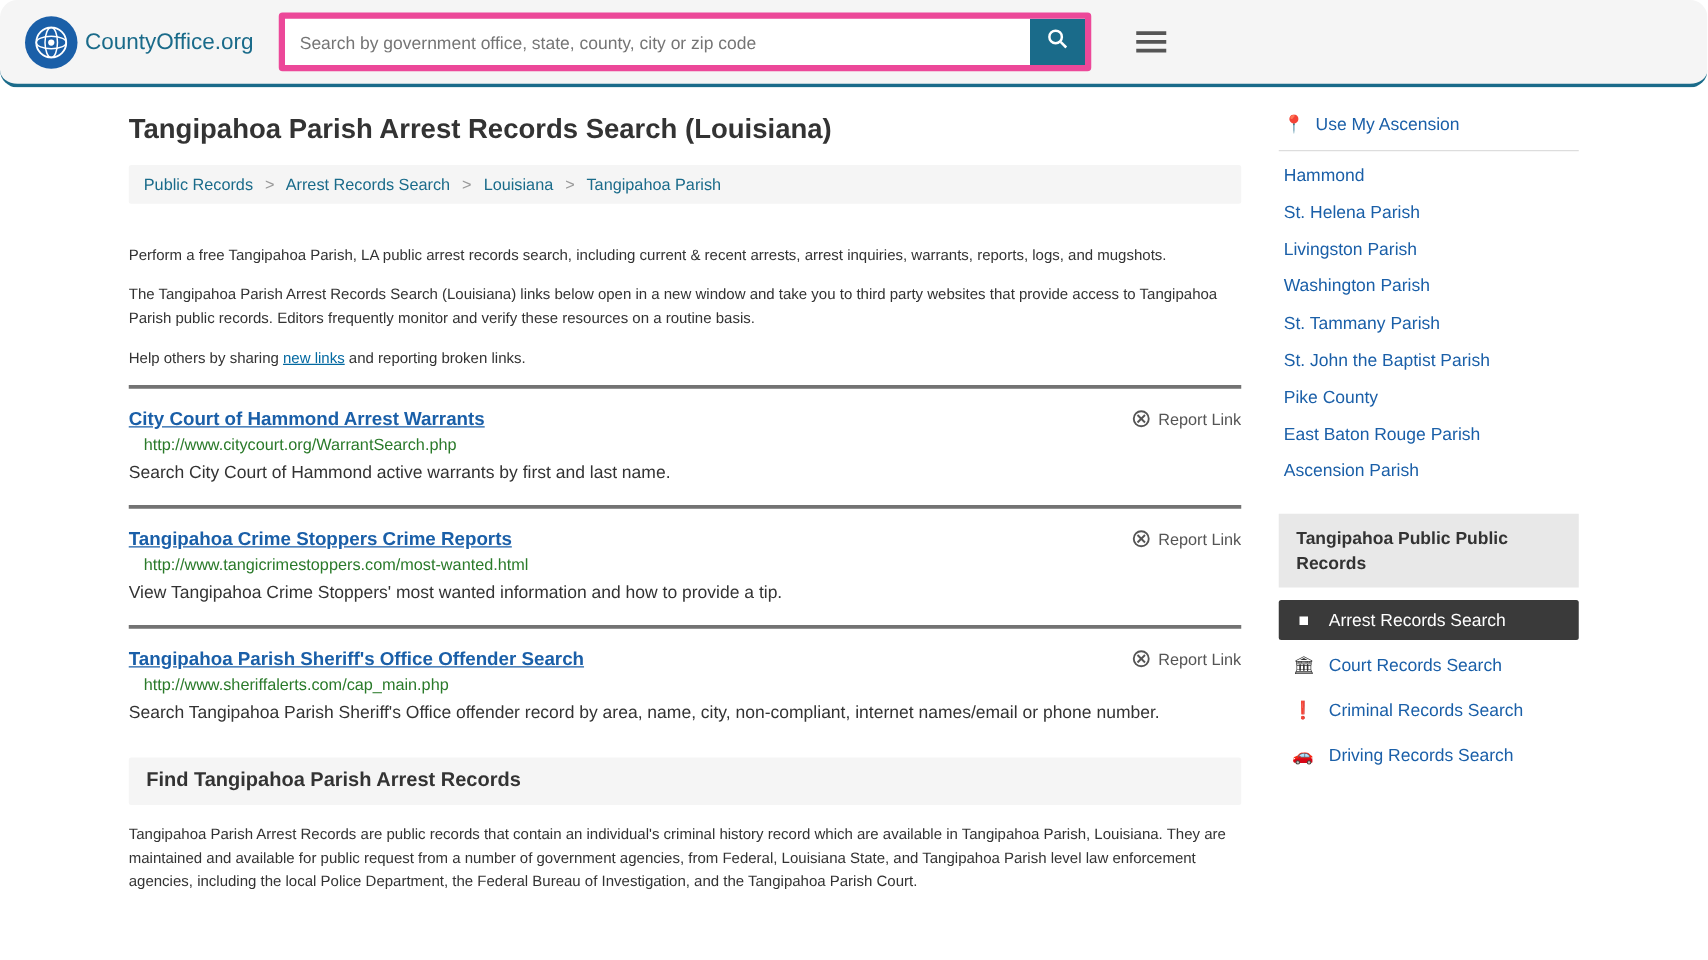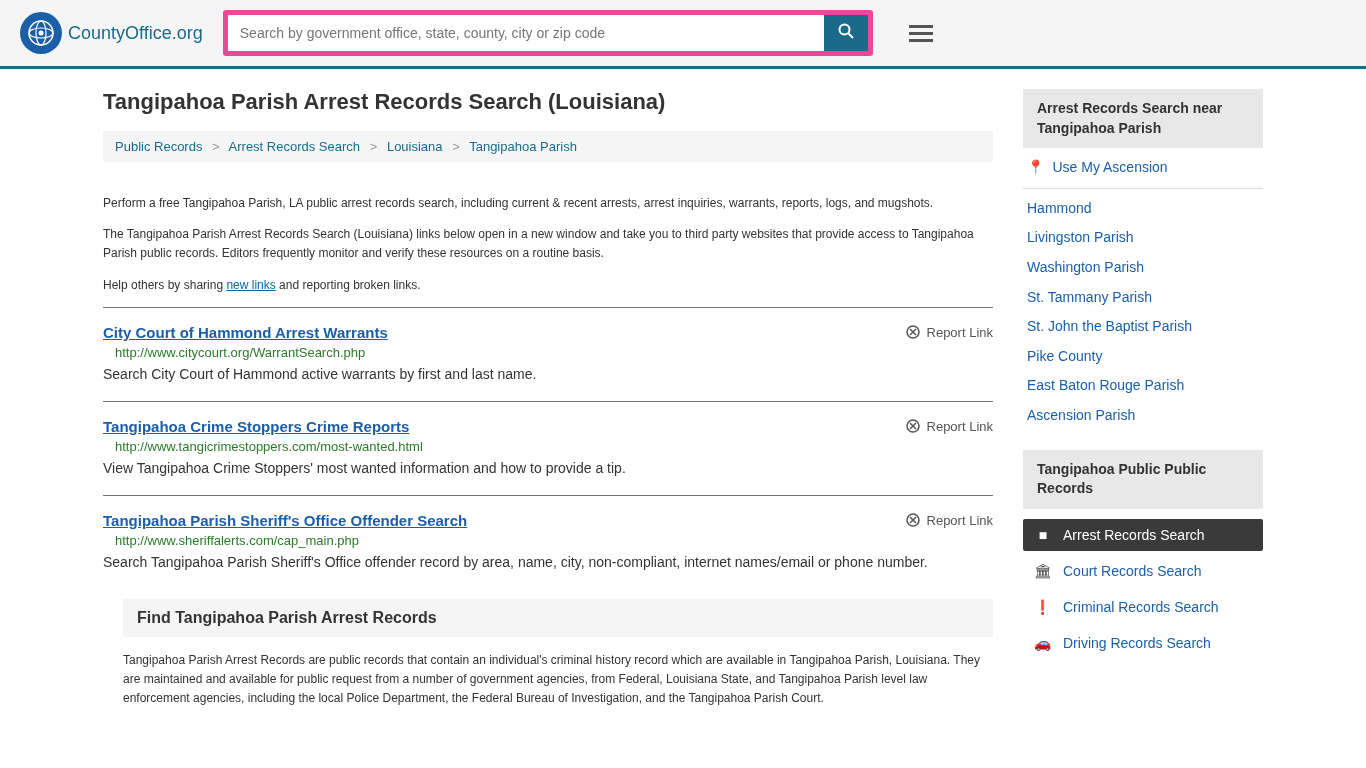--- a/index.html
+++ b/index.html
@@ -6,20 +6,21 @@
     body { font-family: Arial, sans-serif; font-size: 14px; color: #333; background: #fff; }
 
     
     #header {
       background: #f5f5f5;
       border-bottom: 3px solid #1a6b8a;
       padding: 10px 20px;
       display: flex;
       align-items: center;
       gap: 20px;
+      border-radius: 14px;
     }
     #logo-area {
       display: flex;
       align-items: center;
       gap: 6px;
       text-decoration: none;
       color: #333;
       flex-shrink: 0;
     }
     #logo-circle {
@@ -129,21 +130,21 @@
       color: #333;
       font-size: 12px;
     }
     .desc-para a {
       color: #0369a1;
       text-decoration: underline;
     }
 
     
     .result-item {
-      border-top: 1px solid #737373;
+      border-top: 3px solid #737373;
       padding: 16px 0;
     }
     .result-header {
       display: flex;
       justify-content: space-between;
       align-items: center;
       margin-bottom: 4px;
     }
     .result-title {
       font-size: 15px;
@@ -171,21 +172,20 @@
     }
     .result-desc {
       font-size: 14px;
       color: #333;
       line-height: 1.5;
     }
 
     
     #find-section {
       margin-top: 10px;
-      margin-left: 20px;
     }
     #find-header {
       background: #f5f5f5;
       padding: 10px 14px;
       font-size: 16px;
       font-weight: bold;
       margin-bottom: 14px;
       border-radius: 2px;
     }
 
@@ -361,31 +361,33 @@
     <div id="find-section">
       <div id="find-header">Find Tangipahoa Parish Arrest Records</div>
       <p class="desc-para">Tangipahoa Parish Arrest Records are public records that contain an individual's criminal history record which are available in Tangipahoa Parish, Louisiana. They are maintained and available for public request from a number of government agencies, from Federal, Louisiana State, and Tangipahoa Parish level law enforcement agencies, including the local Police Department, the Federal Bureau of Investigation, and the Tangipahoa Parish Court.</p>
     </div>
 
   </div>
 
   <aside id="sidebar">
 
     <div id="sidebar-nearby">
-      <div class="sidebar-section-title">Arrest Records Search near Tangipahoa Parish</div>
 
       <div class="sidebar-location-item">
         <span class="location-dot">📍</span>
         <a class="sidebar-link" href="#">Use My Ascension</a>
       </div>
 
       <hr class="divider-line">
 
       <div class="sidebar-location-item">
         <a class="sidebar-link" href="#">Hammond</a>
+      </div>
+      <div class="sidebar-location-item">
+        <a class="sidebar-link" href="#">St. Helena Parish</a>
       </div>
       <div class="sidebar-location-item">
         <a class="sidebar-link" href="#">Livingston Parish</a>
       </div>
       <div class="sidebar-location-item">
         <a class="sidebar-link" href="#">Washington Parish</a>
       </div>
       <div class="sidebar-location-item">
         <a class="sidebar-link" href="#">St. Tammany Parish</a>
       </div>

